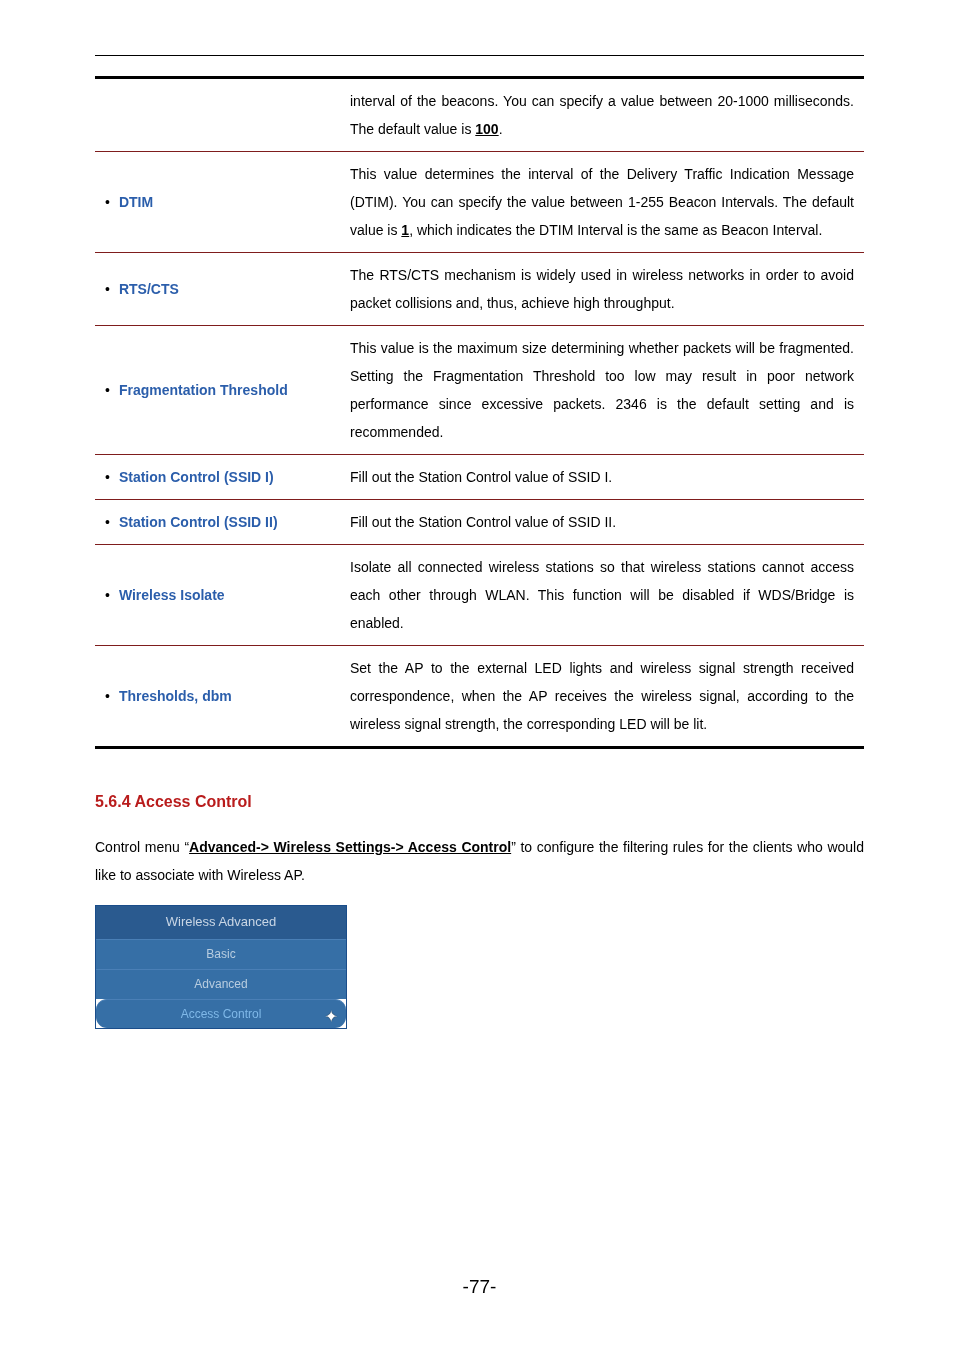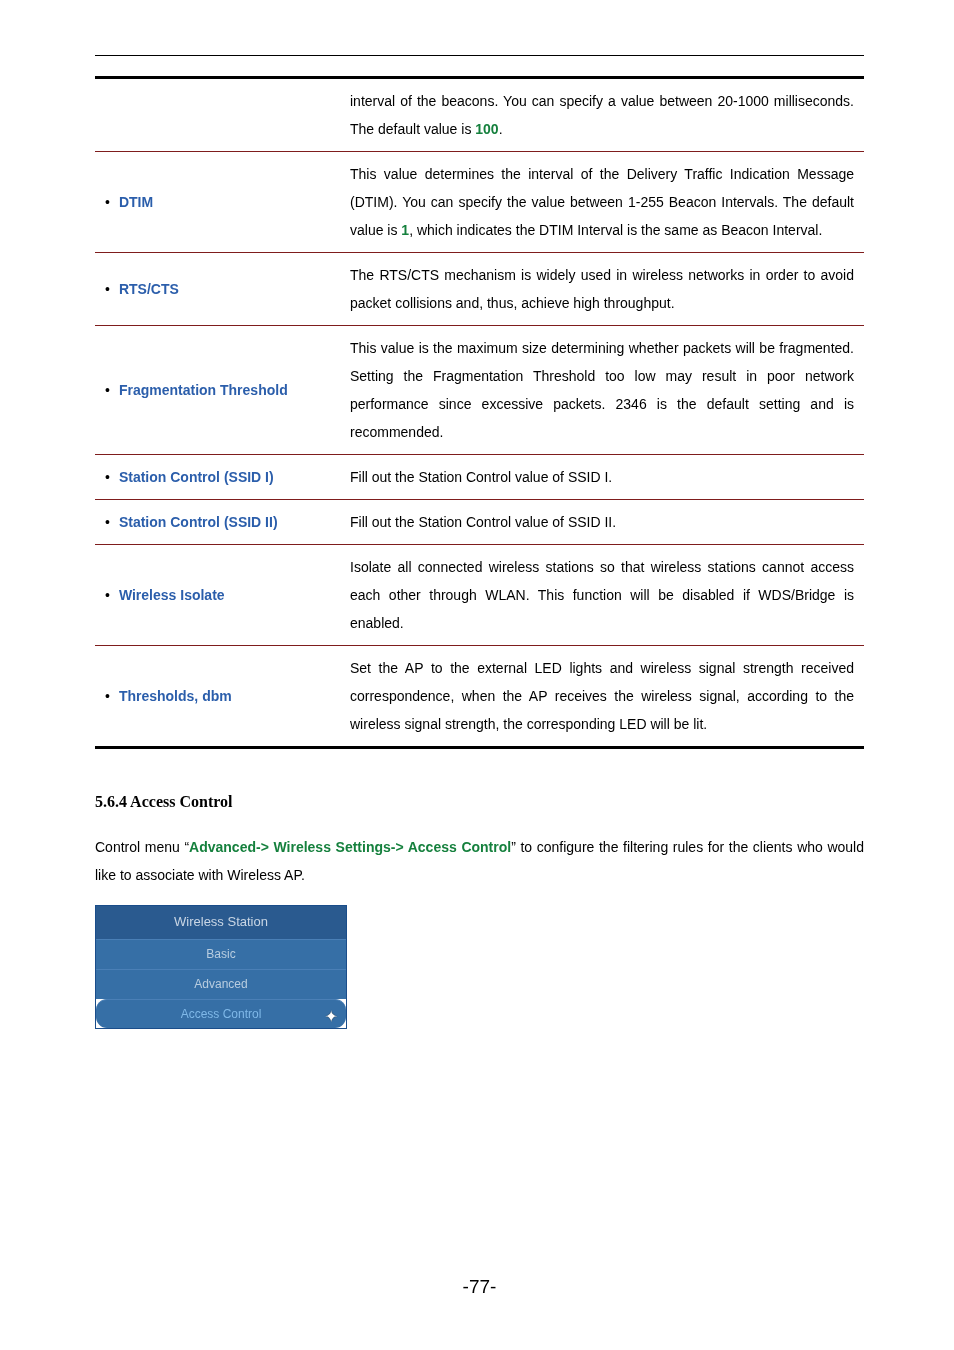--- a/index.html
+++ b/index.html
@@ -38,27 +38,26 @@
     font-weight: bold;
     color: #2b5eab;
     vertical-align: middle;
   }
   table.params td.left .bullet {
     font-weight: normal;
     color: #000;
     display: inline-block;
     width: 10px;
   }
-  .bold-black { font-weight: bold; color: #15803d; }
+  .bold-black { font-weight: bold; color: #000000; text-decoration: underline; }
   h3.section {
     font-size: 16px;
     font-weight: bold;
-    color: #000000;
+    color: #b91c1c;
     margin: 38px 0 16px 0;
-    font-family: Liberation Serif, serif;
   }
   p.body {
     margin: 0 0 6px 0;
     line-height: 2.0;
     text-align: justify;
   }
   .nav {
     width: 250px;
     border: 1px solid #1a4d8a;
     margin-top: 16px;
@@ -139,21 +138,21 @@
     </tbody>
 </table>
 
 <h3 class="section">5.6.4  Access Control</h3>
 
 <p class="body">
   <span>Control menu “</span><span class="bold-black">Advanced-&gt; Wireless Settings-&gt; Access Control</span><span>” to configure the filtering rules for the clients who would like to associate with Wireless AP.</span>
 </p>
 
 <div class="nav">
-  <div class="nav-header">Wireless Station</div>
+  <div class="nav-header">Wireless Advanced</div>
   <div class="nav-item">Basic</div>
   <div class="nav-item">Advanced</div>
   <div class="nav-item active">
     <span>Access Control</span>
     <span class="cursor">✦</span>
   </div>
 </div>
 
 <div class="pagenum">-77-</div>
 

